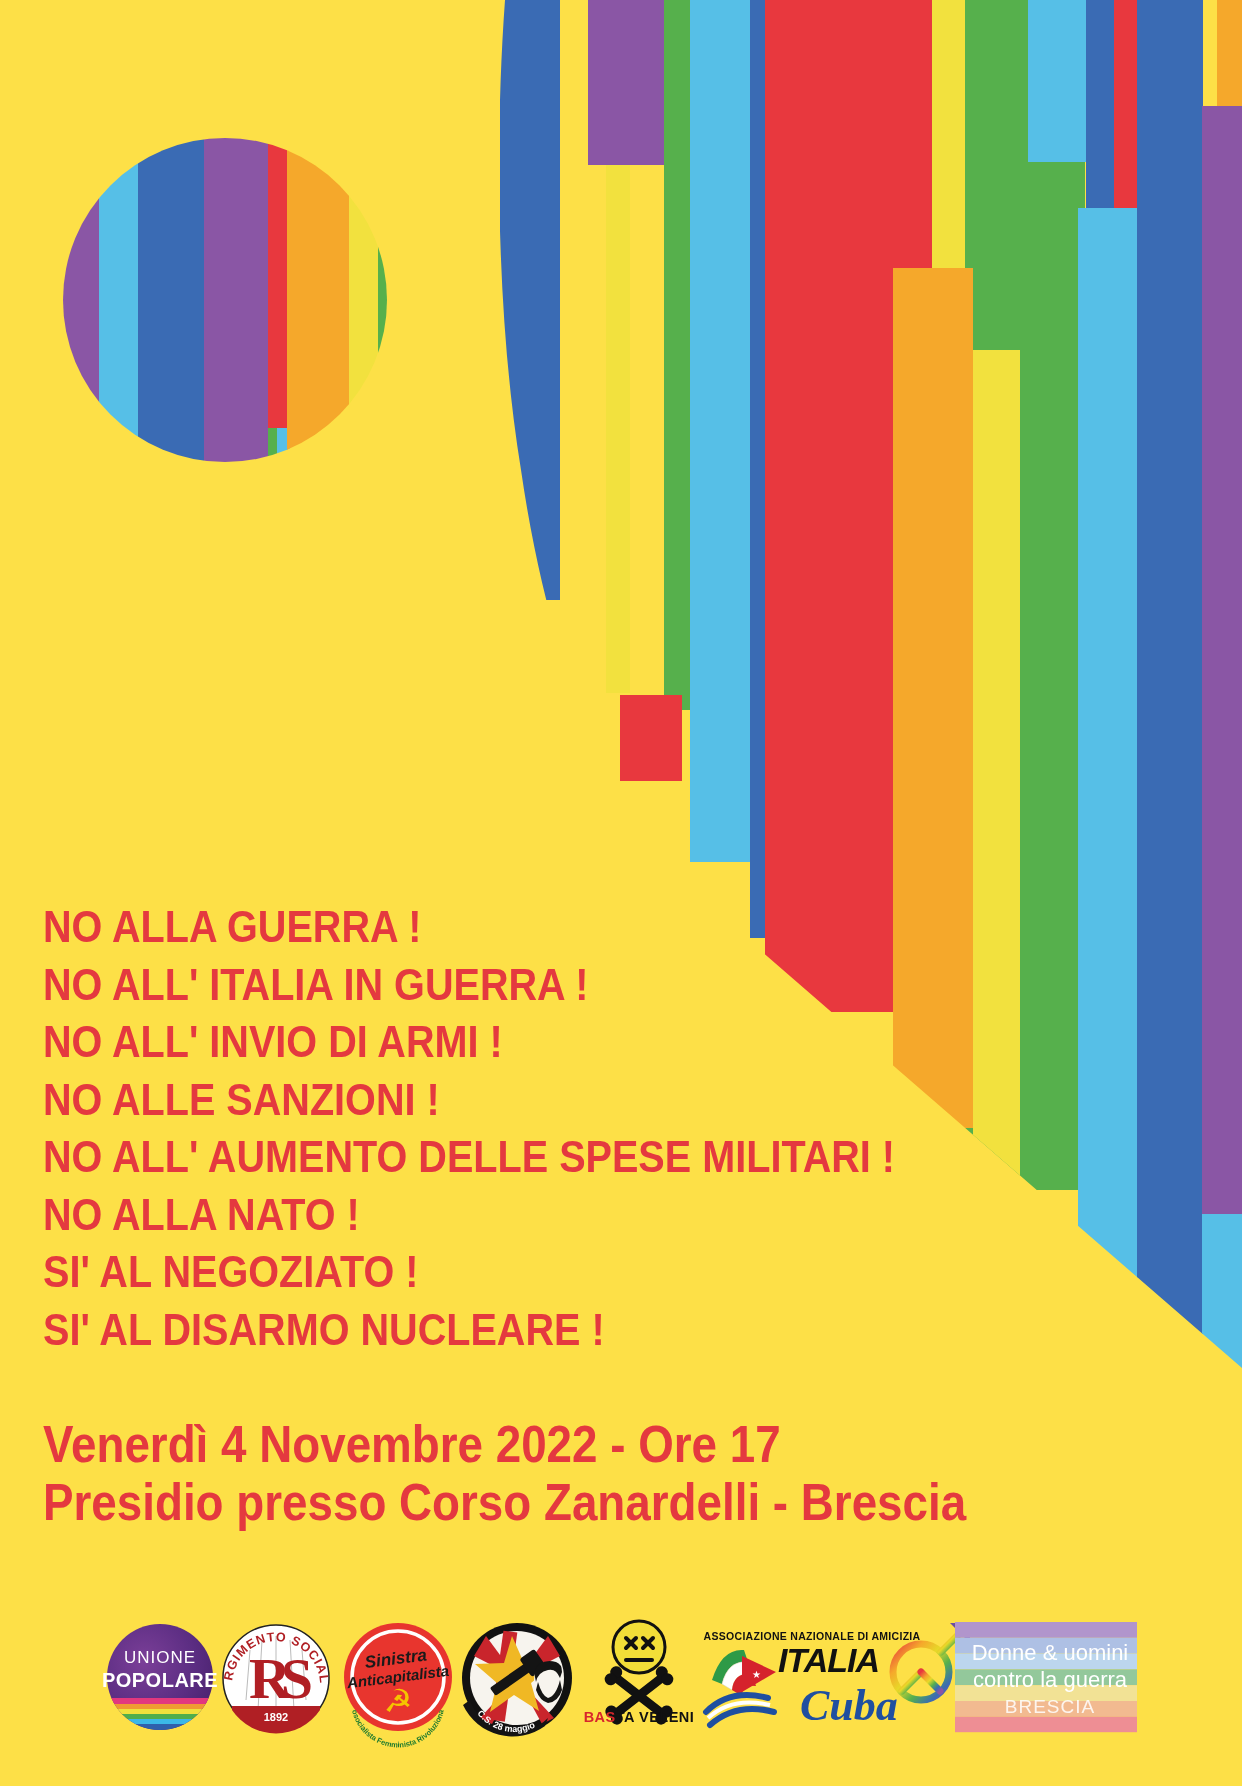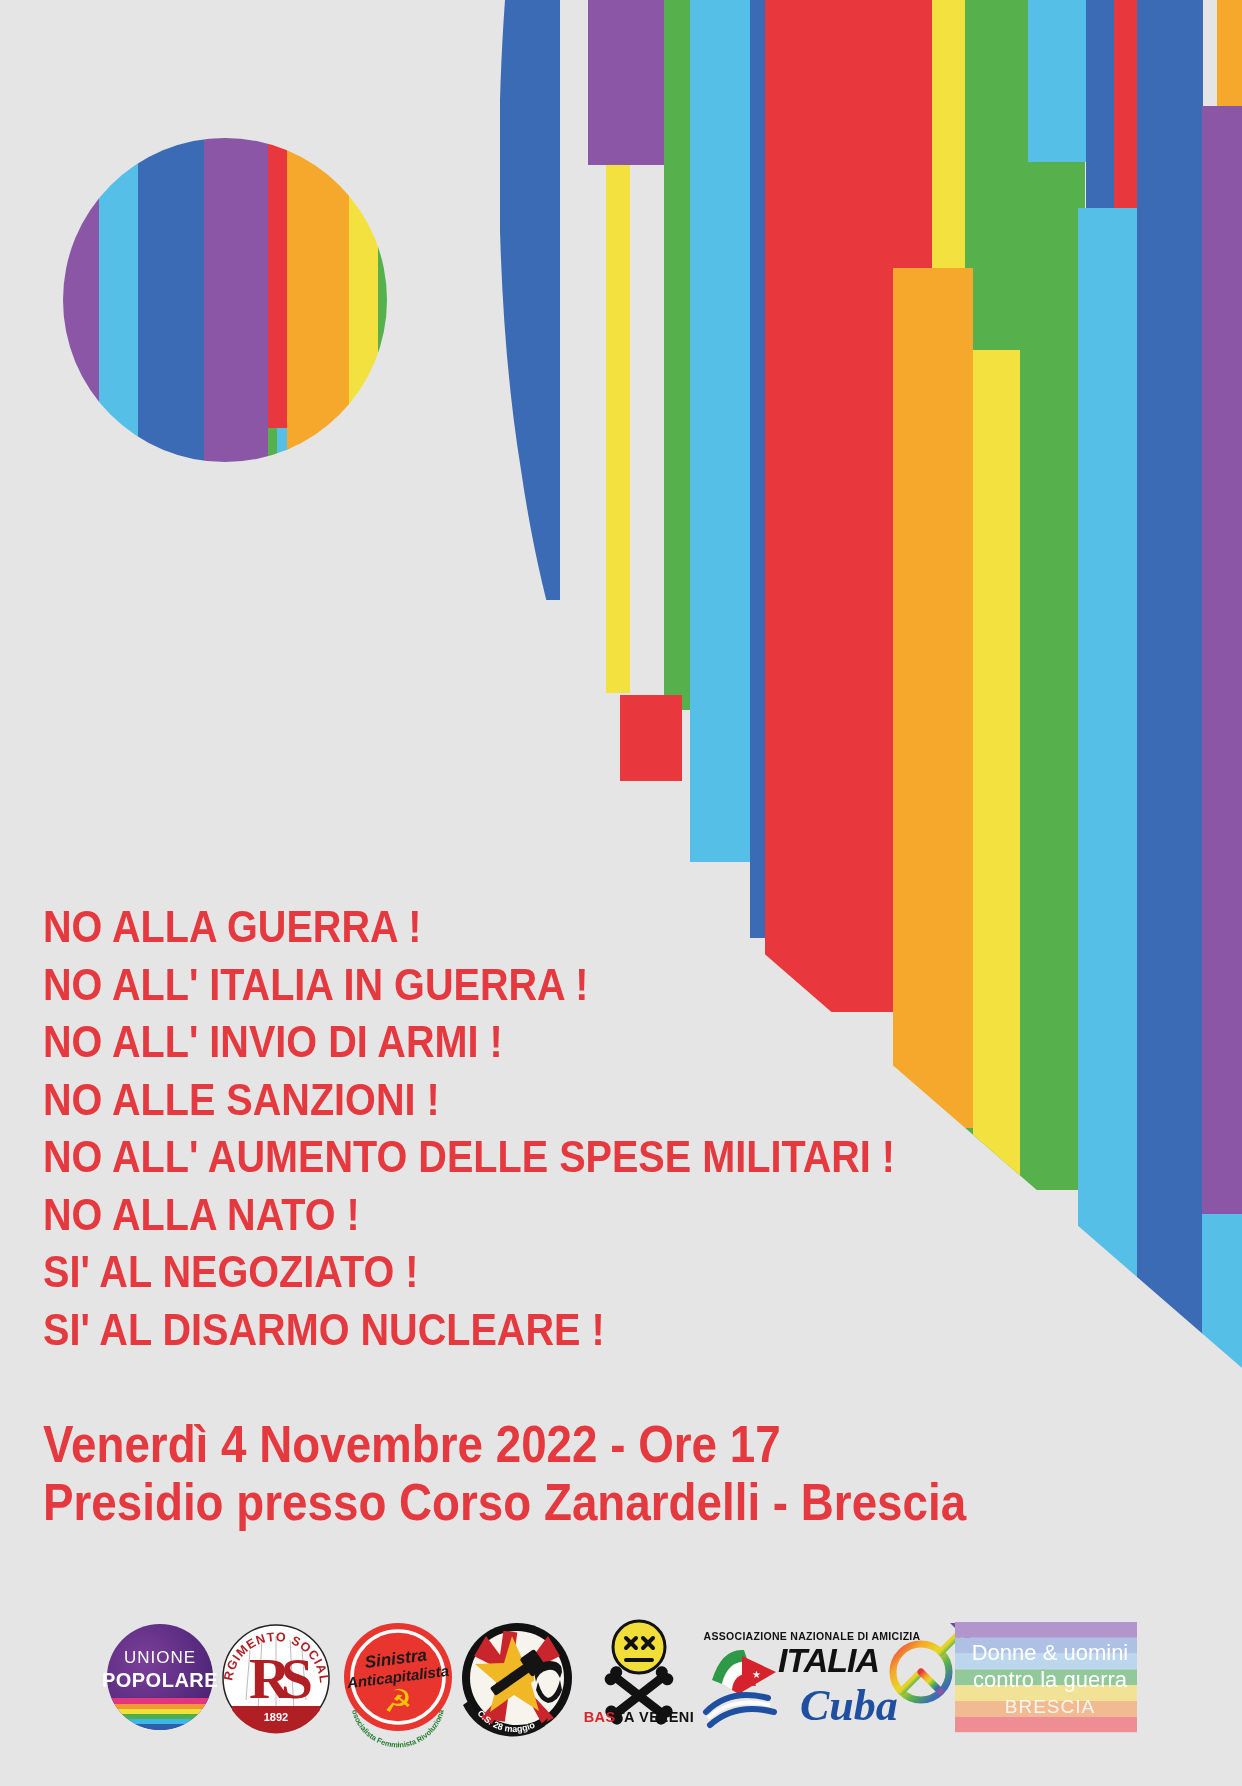--- a/index.html
+++ b/index.html
@@ -1,19 +1,19 @@
 <!DOCTYPE html>
 <html><head>
 <meta charset="utf-8">
 <style>
   html,body{margin:0;padding:0;background:#ffffff;}
   #poster{
     position:relative;
     width:1242px;height:1786px;
-    background:#e5e5e5;
+    background:#fde047;
     overflow:hidden;
     font-family:"Liberation Sans", sans-serif;
   }
   svg{display:block;}
   .art{position:absolute;top:0;left:0;}
   
   #slogans{
     position:absolute;
     left:43px;top:898px;
     color:#E4393F;

